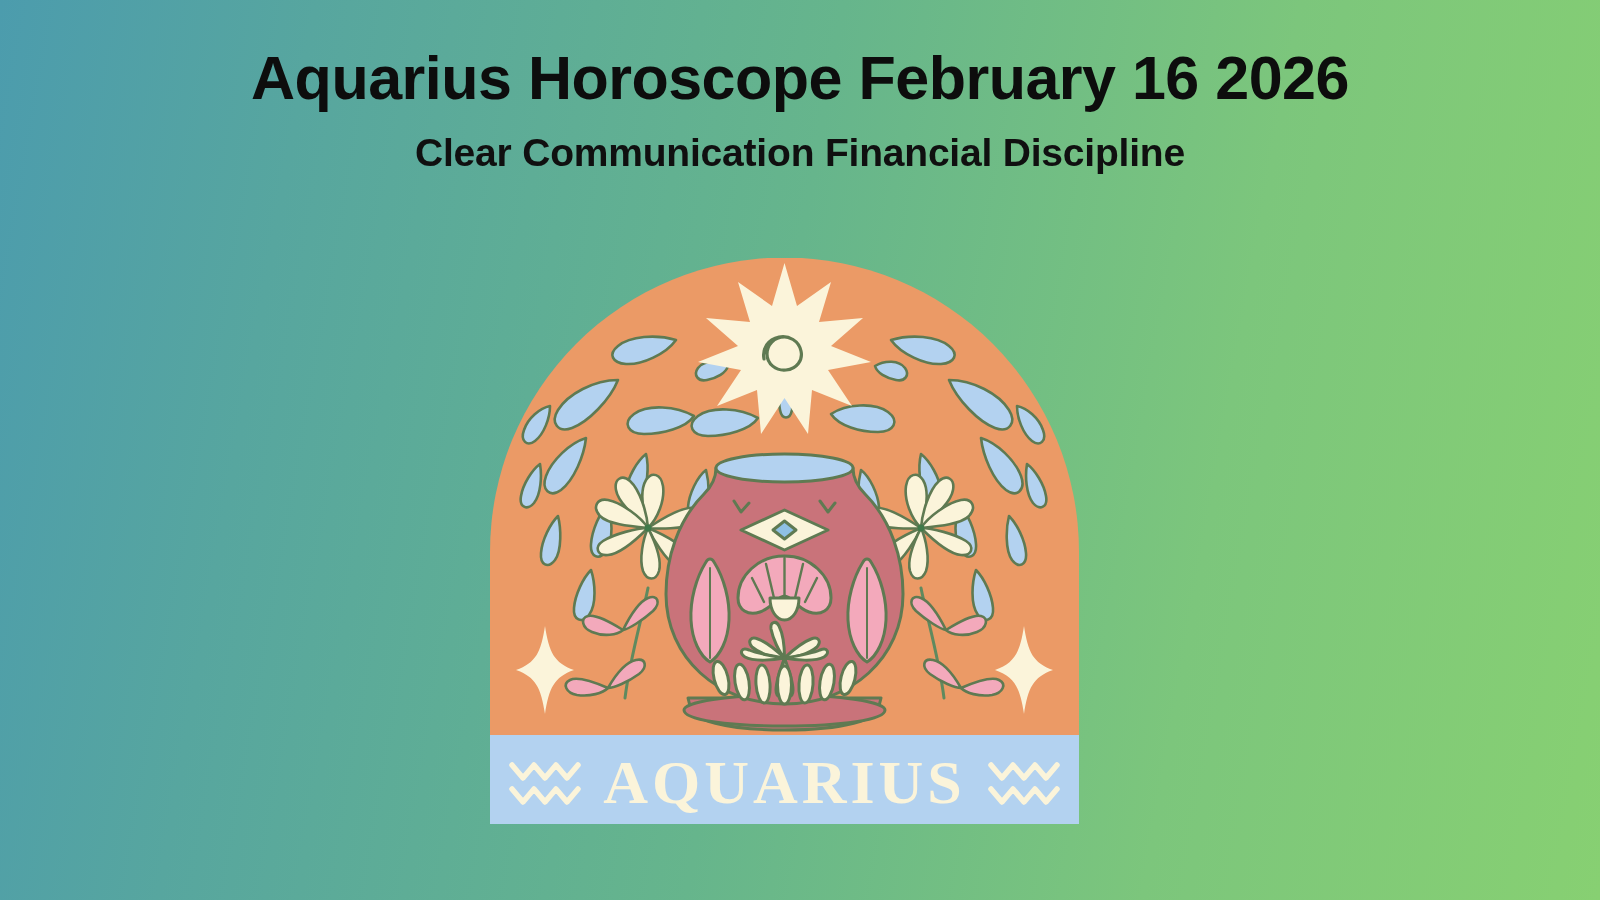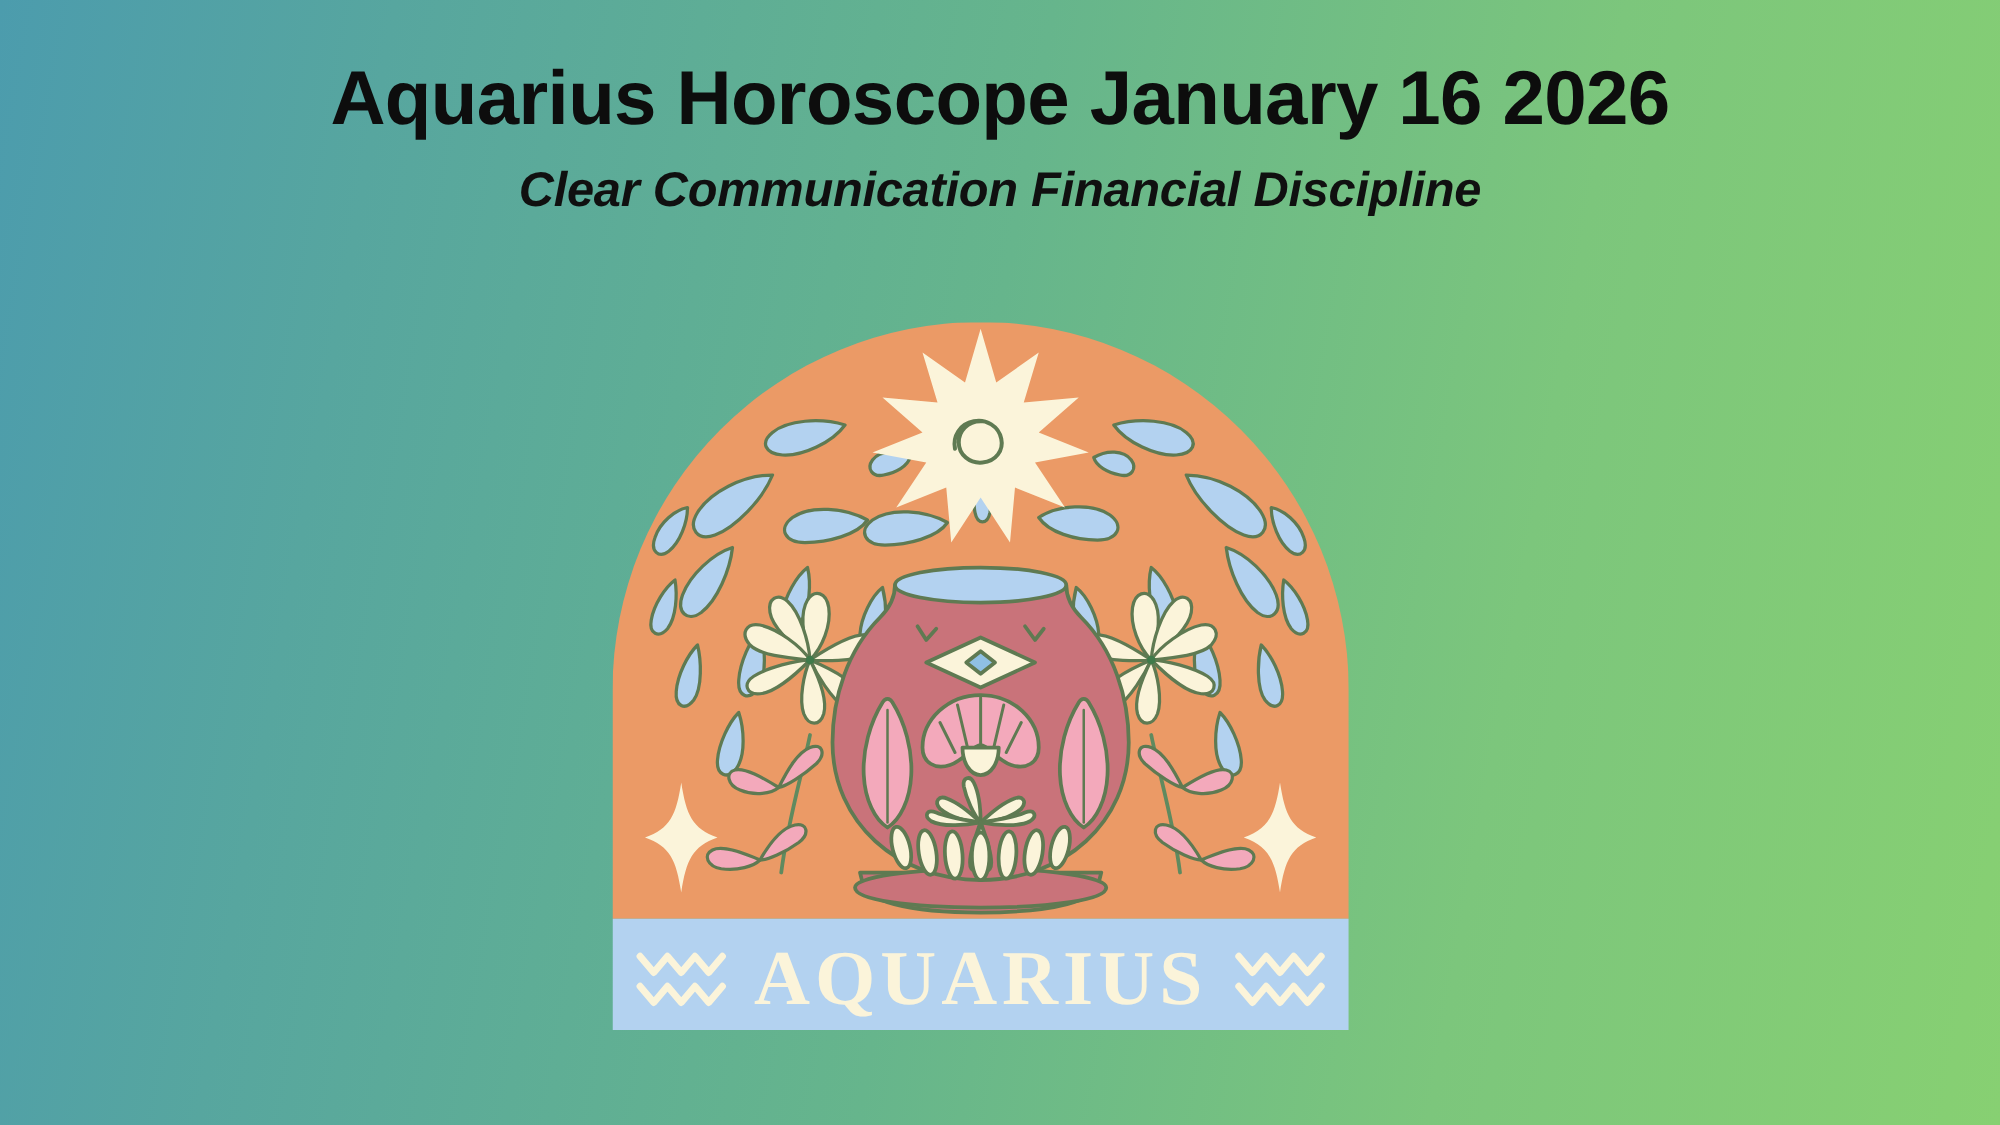--- a/index.html
+++ b/index.html
@@ -41,21 +41,20 @@
   }
   .sub-title {
     font-family: "Liberation Sans", sans-serif;
     font-size: 39px;
     font-weight: 700;
     letter-spacing: -0.2px;
     color: #101010;
     line-height: 1.1;
     margin: 20px 0 0 0;
     white-space: nowrap;
-    font-style: italic;
   }
   
   .card {
     position: absolute;
     left: 490px;
     top: 258px;
     width: 589px;
     height: 566px;
     text-align: right;
   }
@@ -64,21 +63,21 @@
     width: 589px;
     height: 566px;
   }
 </style>
 </head>
 <body>
 
 <div class="page">
 
   <div class="title-block">
-    <h1 class="main-title">Aquarius Horoscope January 16 2026</h1>
+    <h1 class="main-title">Aquarius Horoscope February 16 2026</h1>
     <h2 class="sub-title">Clear Communication Financial Discipline</h2>
   </div>
 
   <div class="card">
     <svg viewBox="0 0 589 566" xmlns="http://www.w3.org/2000/svg">
       <defs>
         <clipPath id="cardClip">
           <path d="M0,566 L0,294 A294.5,294.5 0 0 1 589,294 L589,566 Z"></path>
         </clipPath>
         <clipPath id="archClip">

